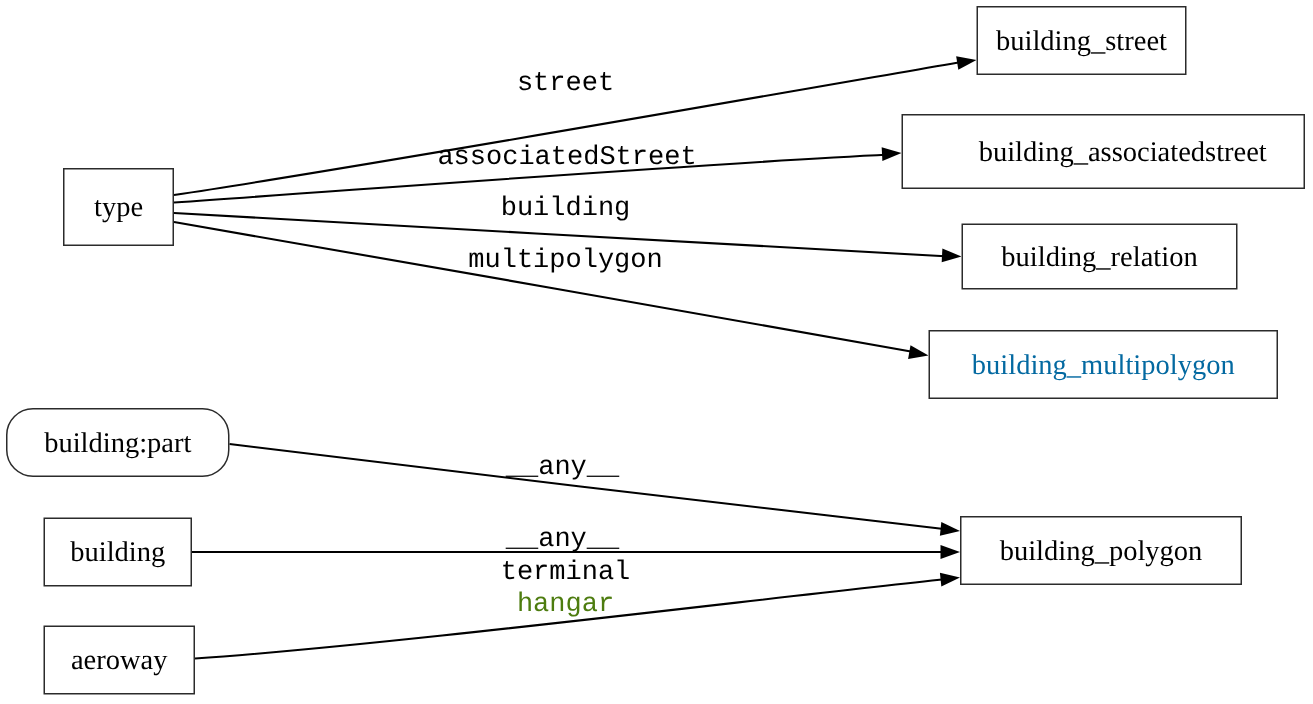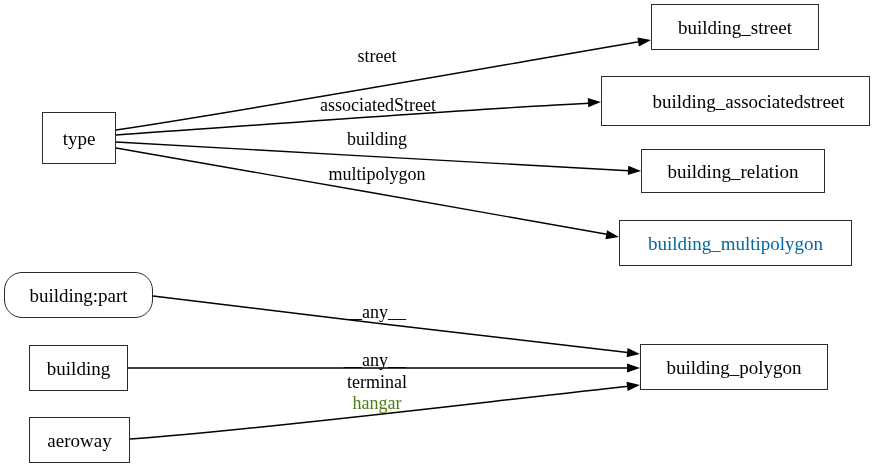--- a/index.html
+++ b/index.html
@@ -31,21 +31,21 @@
     justify-content: center;
     color: #000000;
     font-family: "Liberation Serif", "DejaVu Serif", serif;
     font-size: 19px;
     line-height: 1;
     white-space: nowrap;
   }
   .edge-label {
     position: absolute;
     color: #000000;
-    font-family: Liberation Serif, serif;
+    font-family: Liberation Mono, monospace;
     font-size: 18px;
     line-height: 1;
     white-space: nowrap;
     transform: translate(-50%, -50%);
     background: transparent;
   }
   svg.edges {
     position: absolute;
     left: 0;
     top: 0;
@@ -71,21 +71,21 @@
         <path d="M153,296 C290,313 500,338 632,353" fill="none" stroke="#000000" stroke-width="1.4"></path>
         <polygon points="0,0 -13,-4.6 -13,4.6" fill="#000000" transform="translate(640,354) rotate(6)"></polygon>
         <path d="M128,368 C260,368 500,368 632,368" fill="none" stroke="#000000" stroke-width="1.4"></path>
         <polygon points="0,0 -13,-4.6 -13,4.6" fill="#000000" transform="translate(640,368) rotate(0)"></polygon>
         <path d="M130,439 C250,431 500,400 631,386" fill="none" stroke="#000000" stroke-width="1.4"></path>
         <polygon points="0,0 -13,-4.6 -13,4.6" fill="#000000" transform="translate(640,385) rotate(-6)"></polygon>
       </g>
   </svg>
   <div id="node-layer">
       <div class="node-box" style="left: 42px; top: 112px; width: 74px; height: 52px; border-color: rgb(43, 43, 43); background: rgb(255, 255, 255); color: rgb(0, 0, 0);">type</div>
-      <div class="node-box" style="left: 651px; top: 4px; width: 168px; height: 46px; border-color: rgb(43, 43, 43); background: rgb(255, 255, 255); color: rgb(0, 0, 0);">building_street</div>
+      <div class="node-box" style="left: 651px; top: 4px; width: 140px; height: 46px; border-color: rgb(43, 43, 43); background: rgb(255, 255, 255); color: rgb(0, 0, 0);">building_street</div>
       <div class="node-box" style="left: 601px; top: 76px; width: 269px; height: 50px; border-color: rgb(43, 43, 43); background: rgb(255, 255, 255); color: rgb(0, 0, 0); padding-left: 26px;">building_associatedstreet</div>
       <div class="node-box" style="left: 641px; top: 149px; width: 184px; height: 44px; border-color: rgb(43, 43, 43); background: rgb(255, 255, 255); color: rgb(0, 0, 0);">building_relation</div>
       <div class="node-box" style="left: 619px; top: 220px; width: 233px; height: 46px; border-color: rgb(43, 43, 43); background: rgb(255, 255, 255); color: #0369a1;">building_multipolygon</div>
       <div class="node-box" style="left: 4px; top: 272px; width: 149px; height: 46px; border-color: rgb(43, 43, 43); background: rgb(255, 255, 255); color: rgb(0, 0, 0); border-radius: 18px;">building:part</div>
       <div class="node-box" style="left: 29px; top: 345px; width: 99px; height: 46px; border-color: rgb(43, 43, 43); background: rgb(255, 255, 255); color: rgb(0, 0, 0);">building</div>
       <div class="node-box" style="left: 29px; top: 417px; width: 101px; height: 46px; border-color: rgb(43, 43, 43); background: rgb(255, 255, 255); color: rgb(0, 0, 0);">aeroway</div>
       <div class="node-box" style="left: 640px; top: 344px; width: 188px; height: 46px; border-color: rgb(43, 43, 43); background: rgb(255, 255, 255); color: rgb(0, 0, 0);">building_polygon</div>
     </div>
   <div id="label-layer">
       <div class="edge-label" style="left: 377px; top: 56px; color: rgb(0, 0, 0);">street</div>

